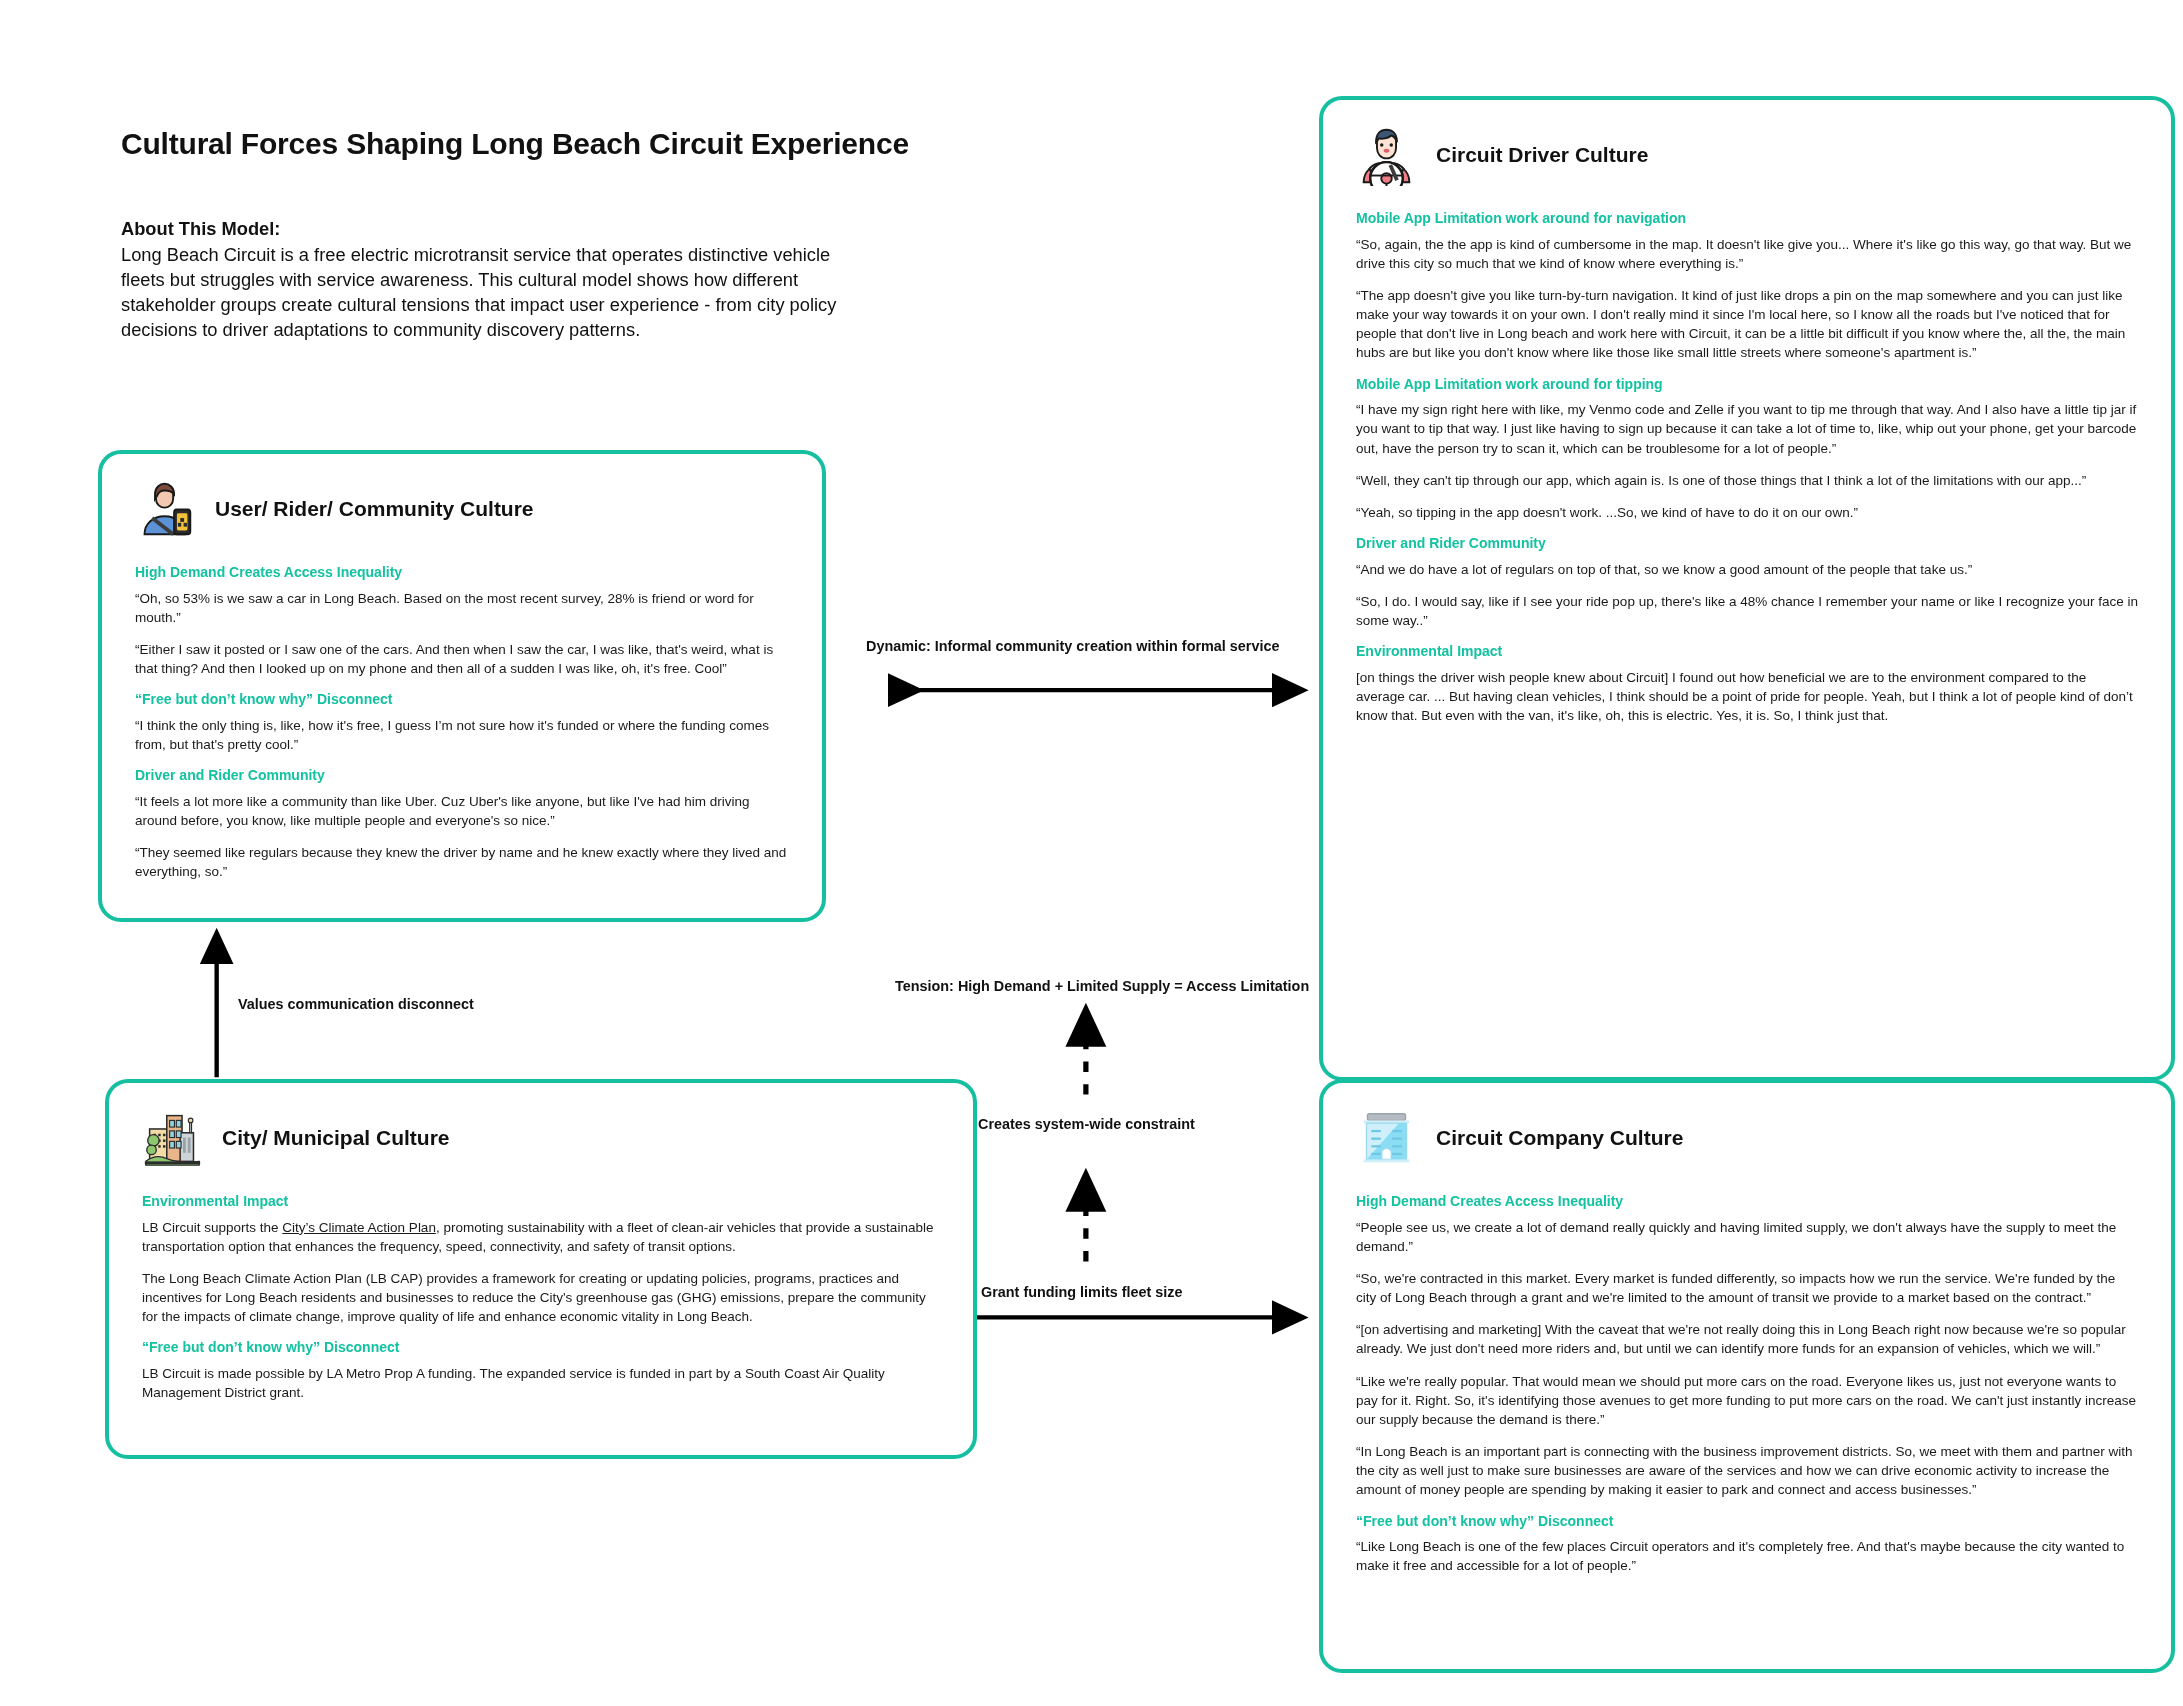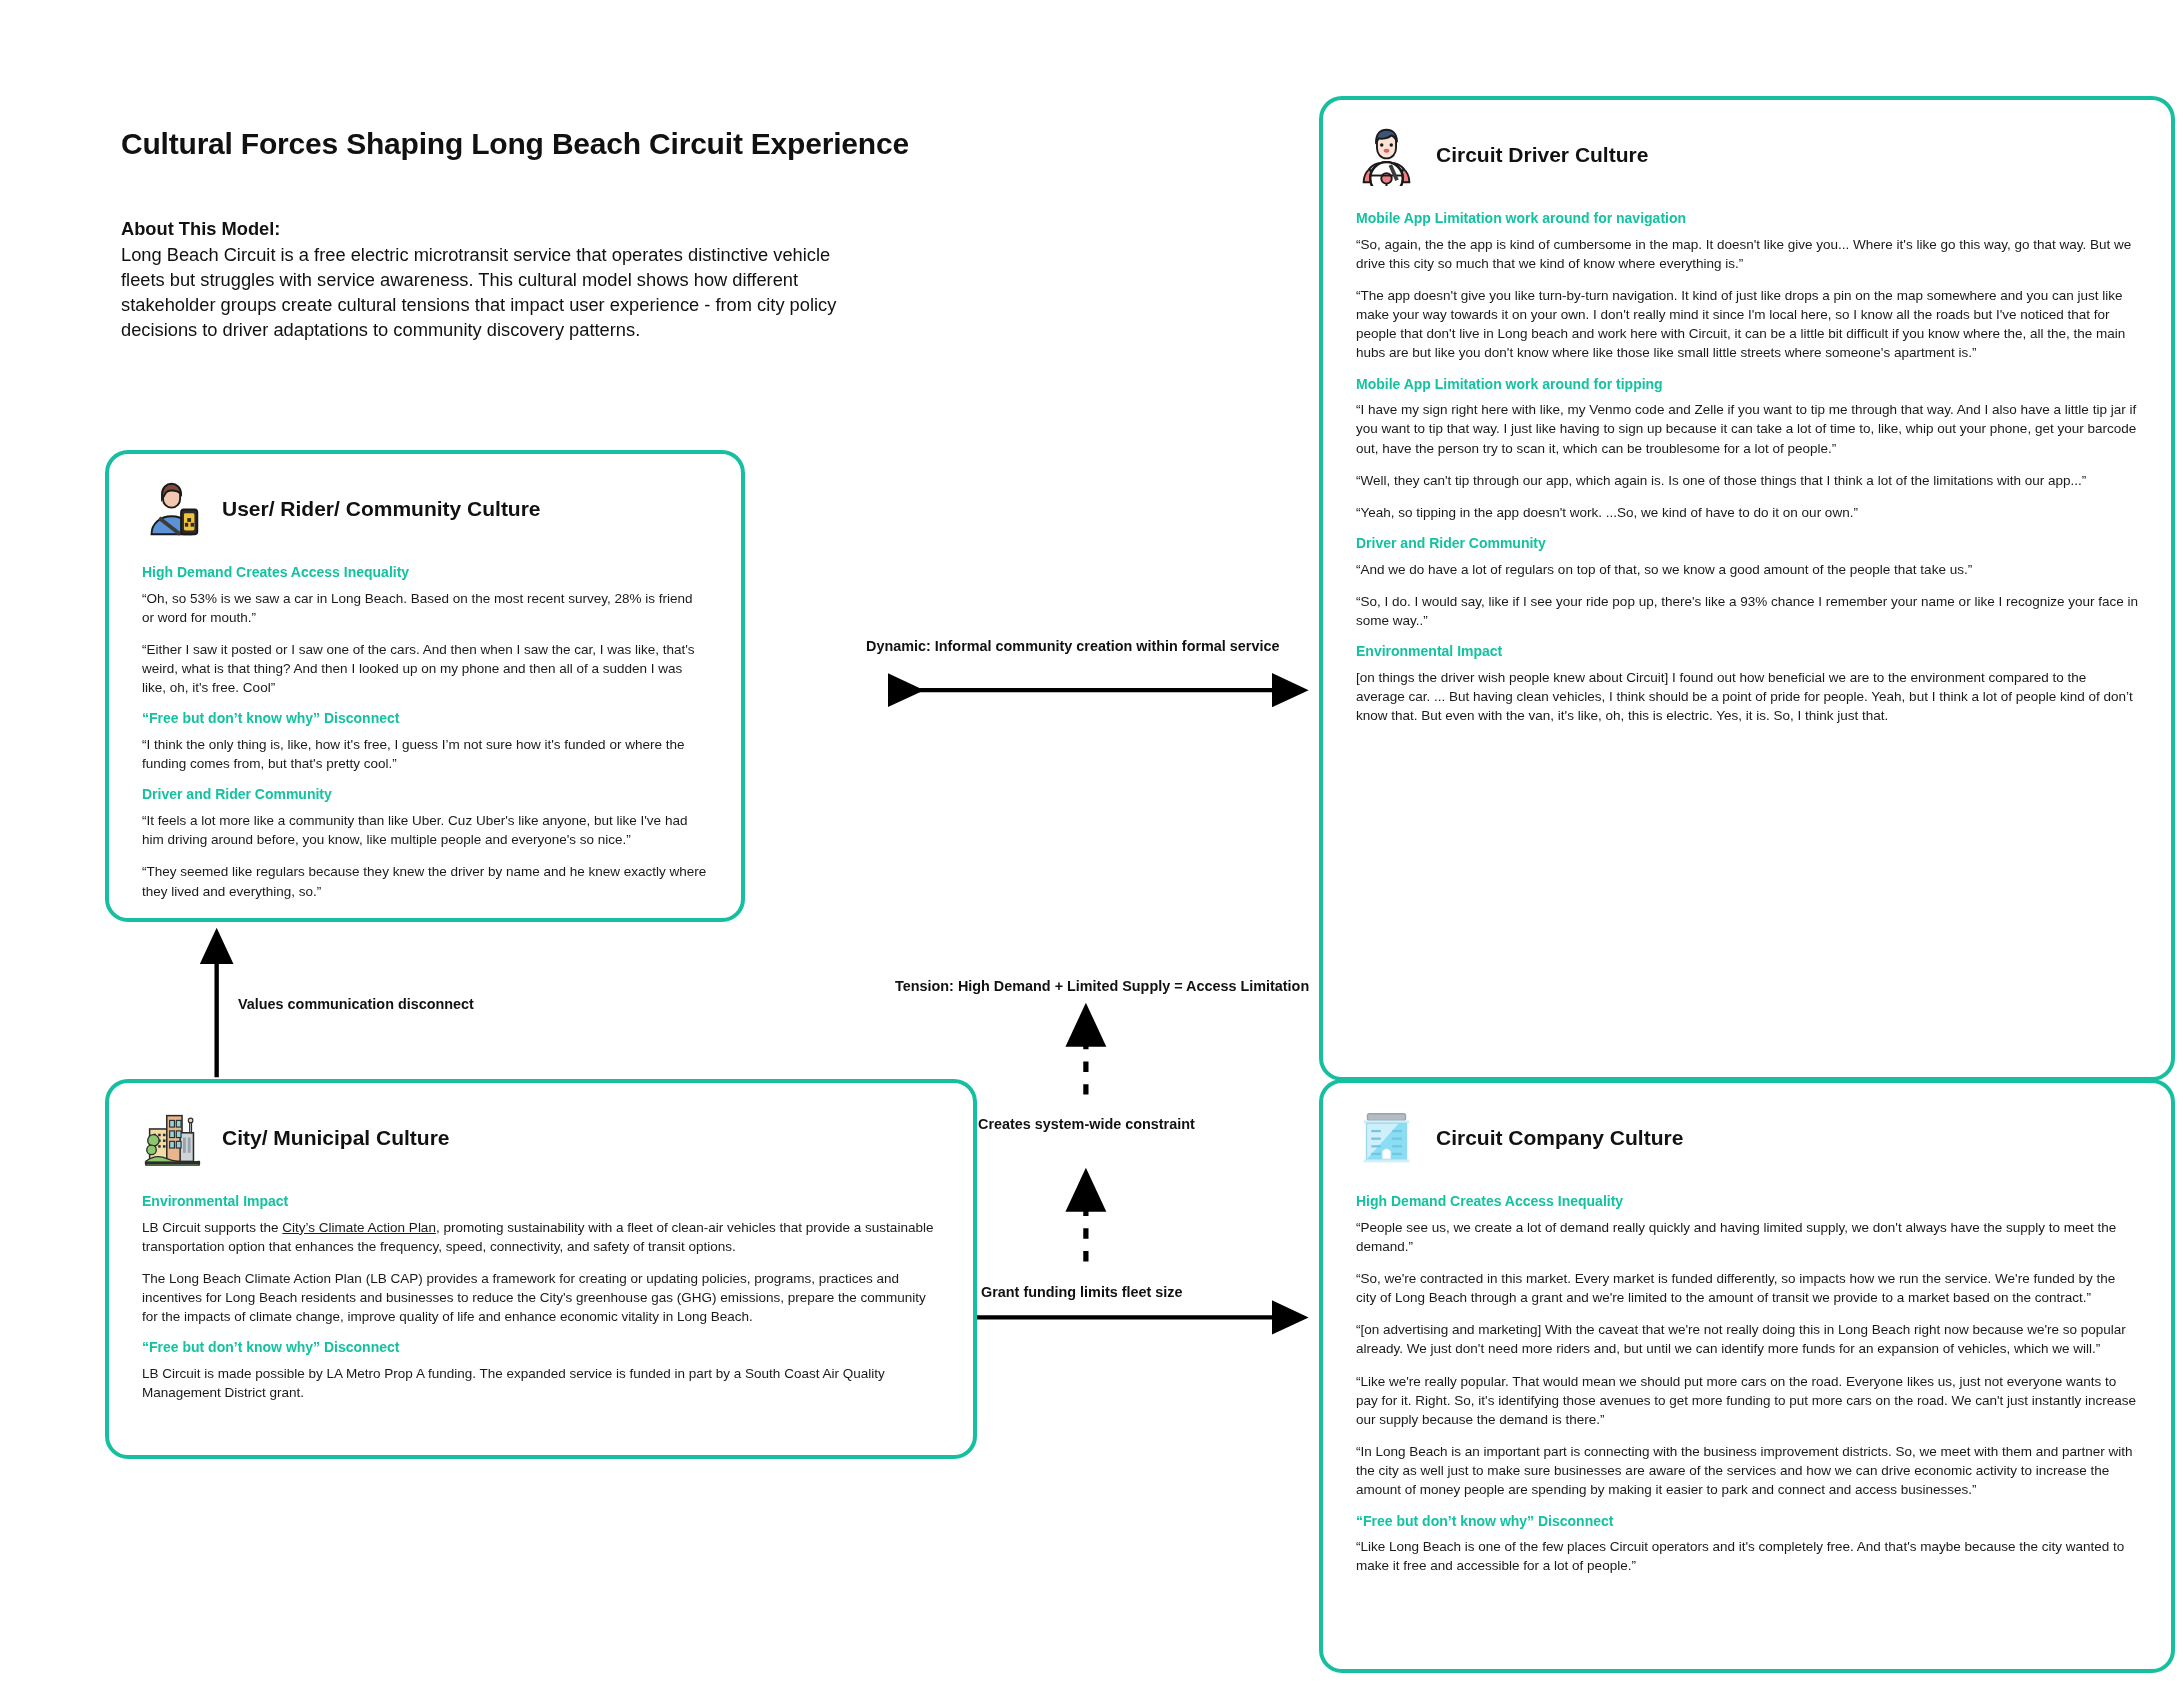--- a/index.html
+++ b/index.html
@@ -39,21 +39,21 @@
   }
   .sect-title.first { margin-top: 0; }
   .quote {
     font-size: 13.5px; color: #1a1a1a; line-height: 1.42;
     margin-bottom: 13px;
   }
   .quote:last-child { margin-bottom: 0; }
   .ul { text-decoration: underline; }
 
   
-  #card-user    { left: 105px;  top: 450px;  width: 640px;  height: 472px; }
+  #card-user    { left: 98px;  top: 450px;  width: 728px;  height: 472px; }
   #card-driver  { left: 1319px; top: 96px;  width: 856px;  height: 985px; }
   #card-city    { left: 105px;  top: 1079px; width: 872px;  height: 380px; }
   #card-company { left: 1319px; top: 1079px; width: 856px;  height: 594px; }
 
   
   .conn-label {
     position: absolute; font-size: 14.4px; font-weight: bold;
     color: #111111; white-space: nowrap;
   }
   #lbl-dynamic    { left: 866px; top: 638px; }
@@ -161,21 +161,21 @@
       <div class="quote">“So, again, the the app is kind of cumbersome in the map. It doesn't like give you... Where it's like go this way, go that way. But we drive this city so much that we kind of know where everything is.”</div>
       <div class="quote">“The app doesn't give you like turn-by-turn navigation. It kind of just like drops a pin on the map somewhere and you can just like make your way towards it on your own. I don't really mind it since I'm local here, so I know all the roads but I've noticed that for people that don't live in Long beach and work here with Circuit, it can be a little bit difficult if you know where the, all the, the main hubs are but like you don't know where like those like small little streets where someone's apartment is.”</div>
 
       <div class="sect-title">Mobile App Limitation work around for tipping</div>
       <div class="quote">“I have my sign right here with like, my Venmo code and Zelle if you want to tip me through that way. And I also have a little tip jar if you want to tip that way. I just like having to sign up because it can take a lot of time to, like, whip out your phone, get your barcode out, have the person try to scan it, which can be troublesome for a lot of people.”</div>
       <div class="quote">“Well, they can't tip through our app, which again is. Is one of those things that I think a lot of the limitations with our app...”</div>
       <div class="quote">“Yeah, so tipping in the app doesn't work. ...So, we kind of have to do it on our own.”</div>
 
       <div class="sect-title">Driver and Rider Community</div>
       <div class="quote">“And we do have a lot of regulars on top of that, so we know a good amount of the people that take us.”</div>
-      <div class="quote">“So, I do. I would say, like if I see your ride pop up, there's like a 93% chance I remember your name or like I recognize your face in some way..”</div>
+      <div class="quote">“So, I do. I would say, like if I see your ride pop up, there's like a 48% chance I remember your name or like I recognize your face in some way..”</div>
 
       <div class="sect-title">Environmental Impact</div>
       <div class="quote">[on things the driver wish people knew about Circuit]  I found out how beneficial we are to the environment compared to the average car. ... But having clean vehicles, I think should be a point of pride for people. Yeah, but I think a lot of people kind of don’t know that. But even with the van, it's like, oh, this is electric. Yes, it is. So, I think just that.</div>
     </div>
   </div>
 
   <div class="card" id="card-city">
     <div class="card-head">
       <svg class="card-icon" viewBox="0 0 64 64">
         <rect x="8" y="22" width="20" height="34" fill="#F2DBA6" stroke="#2b2b2b" stroke-width="1.6"></rect>

